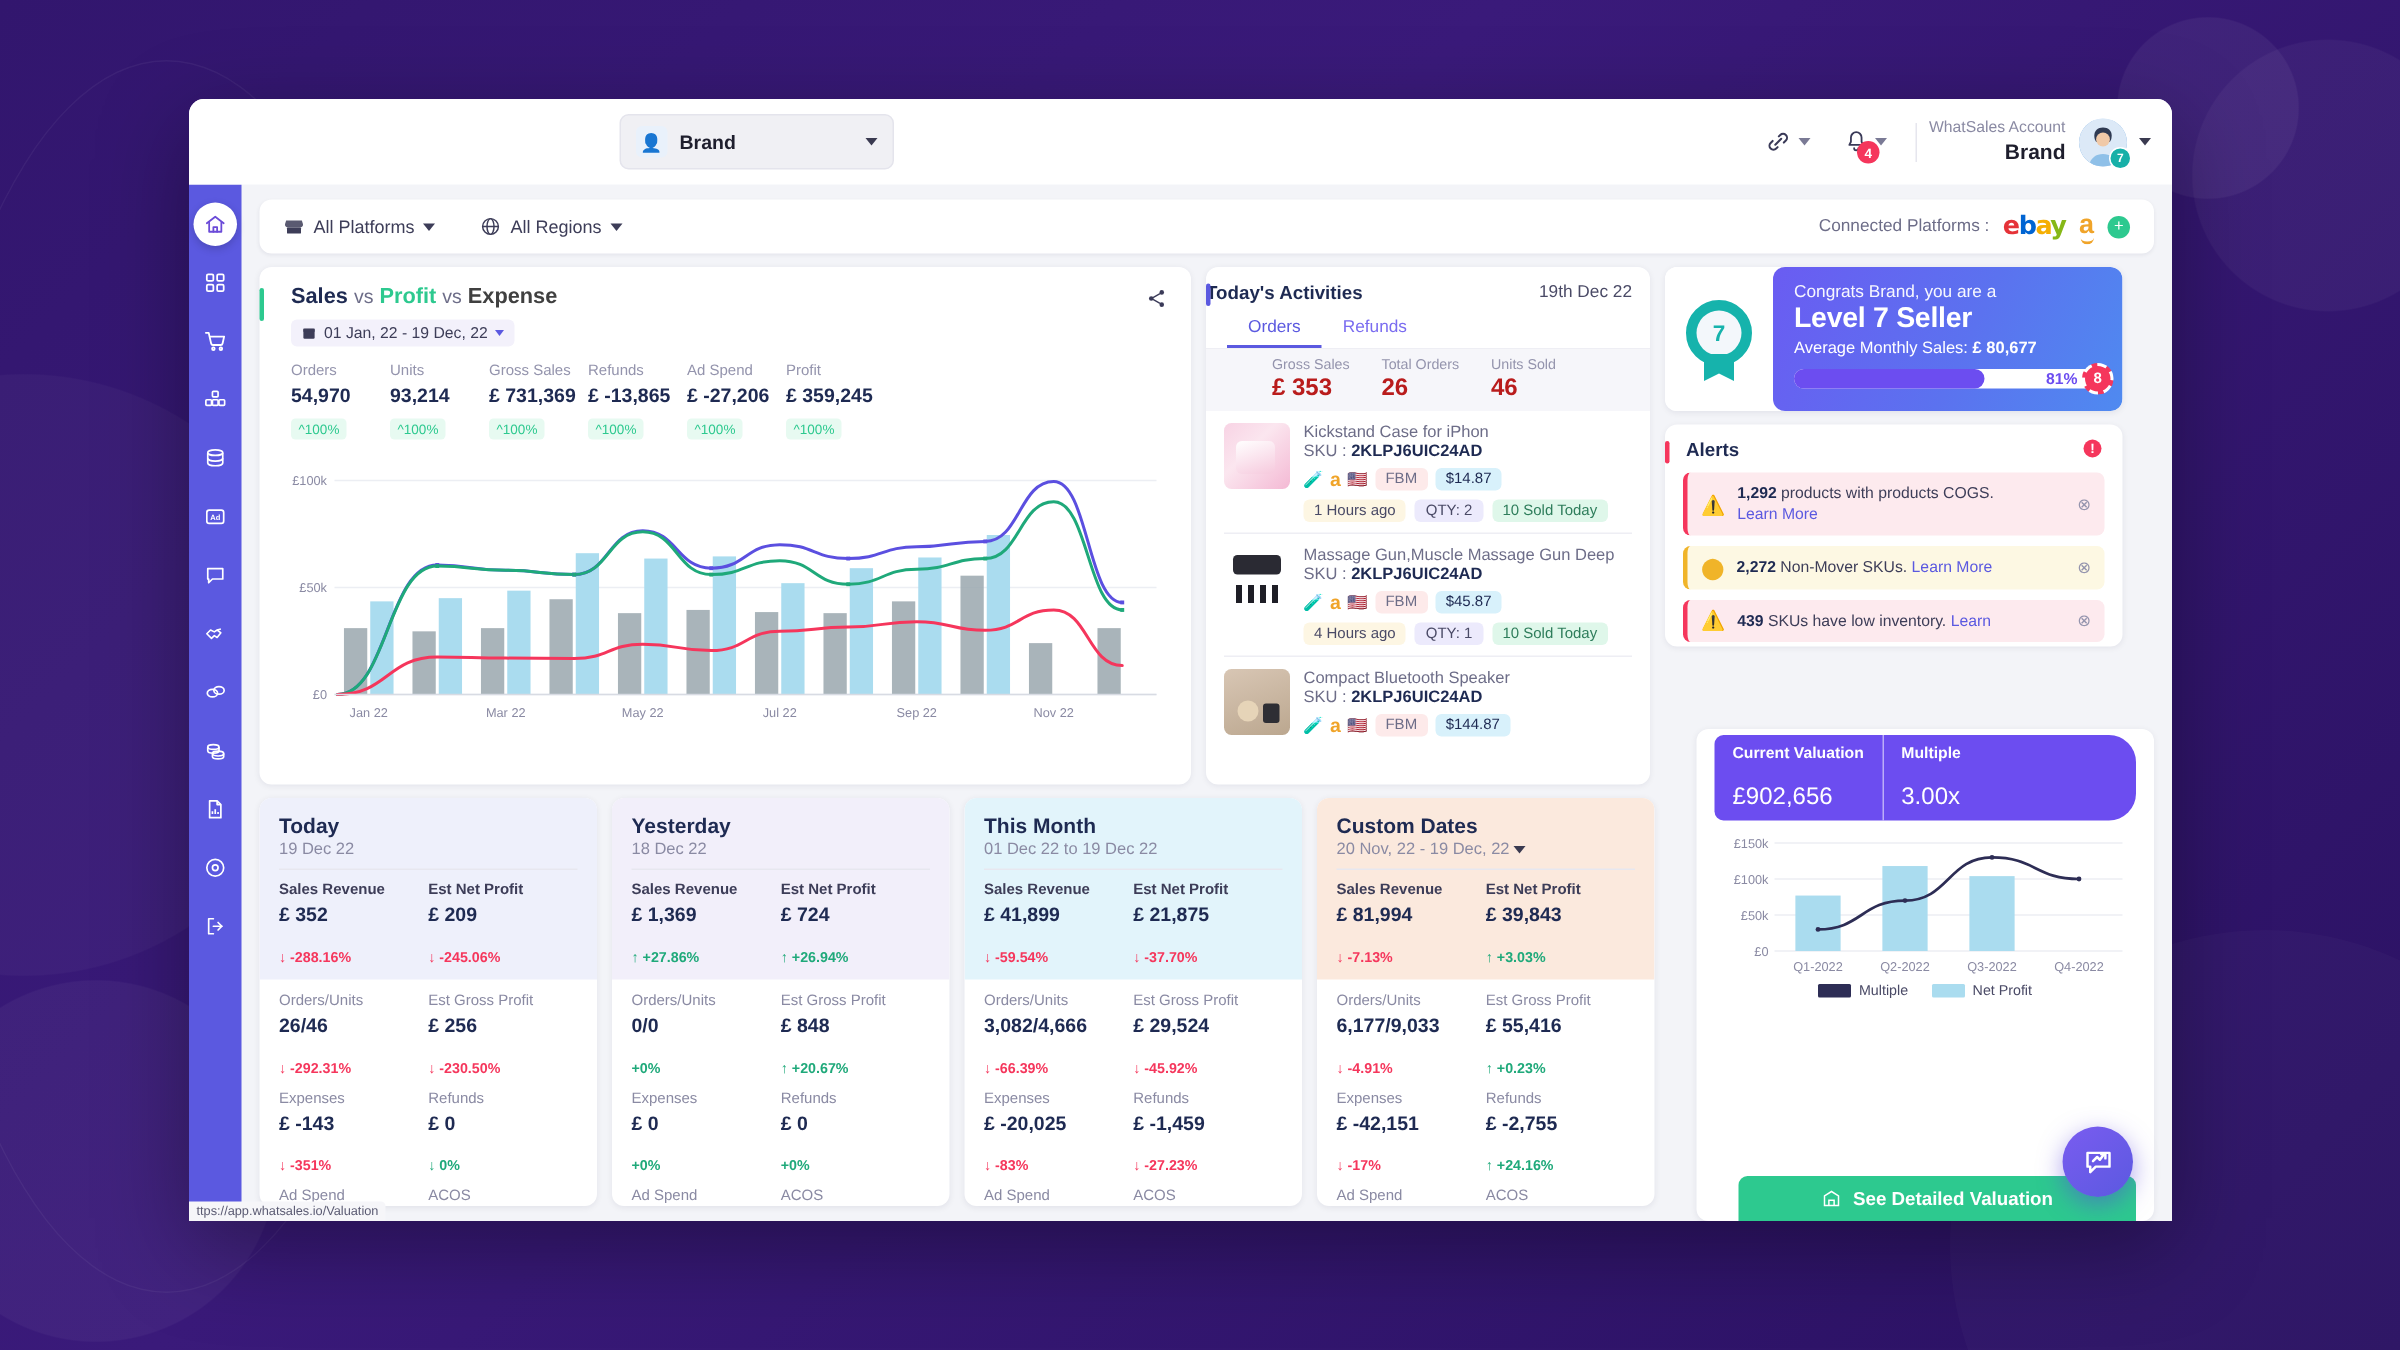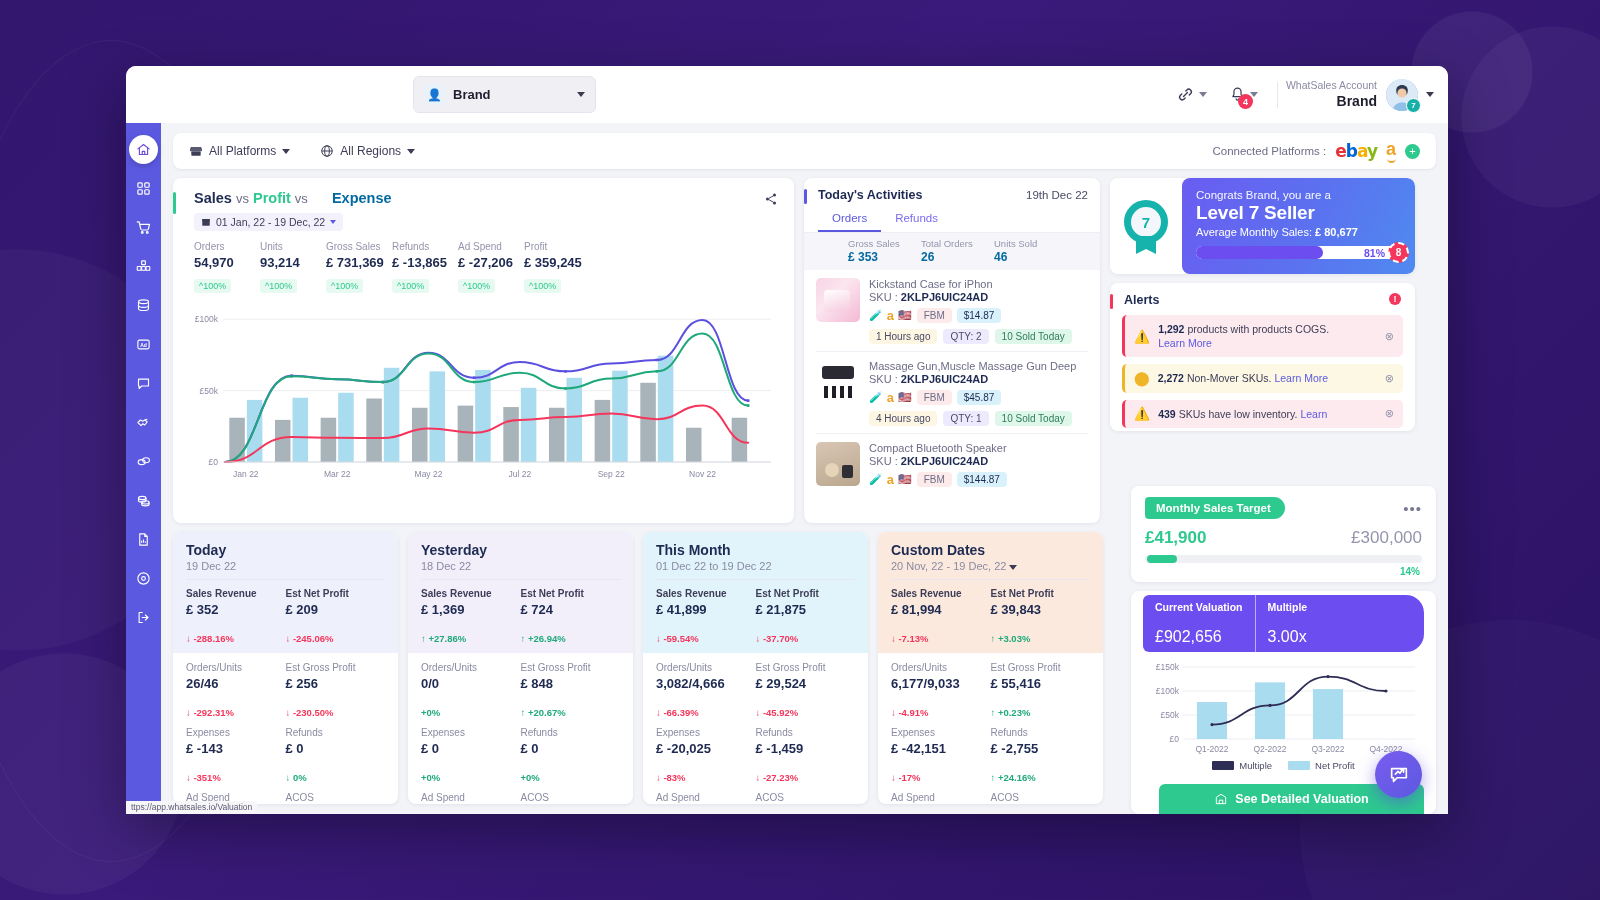--- a/index.html
+++ b/index.html
@@ -121,47 +121,47 @@
 
   .row-main { display:flex; gap:10px; height:345px; }
 
   
   .card { background:#fff; border-radius:8px; box-shadow:0 1px 4px rgba(20,20,60,.07); }
   .chart-card { width:621px; padding:12px 14px 6px 16px; position:relative; }
   .accent-bar { position:absolute; left:0; top:14px; width:3px; height:22px; border-radius:2px; background:#2dc98f; }
   .chart-title { font-size:14.5px; font-weight:700; color:#1e2a52; margin-left:5px; }
   .chart-title .vs { color:#6d6d88; font-weight:400; font-size:13px; }
   .chart-title .p { color:#2dc98f; }
-  .chart-title .e { color:#0369a1;margin-left:20px; }
+  .chart-title .e { color:#404040; }
   .share-ic { position:absolute; right:16px; top:14px; cursor:pointer; color:#3a3a58; }
   .date-chip {
     display:inline-flex;align-items:center;gap:5px; margin:7px 0 0 5px;
     background:#f3f1fb; border-radius:4px; padding:3px 7px; font-size:10.5px; color:#3d3d58; cursor:pointer;
   }
   .date-chip .caret{border-top-color:#5b59e0;border-left-width:3.5px;border-right-width:3.5px;border-top-width:4.5px}
   .kpis { display:flex; margin:10px 0 0 5px; }
   .kpi { width:66px; }
   .kpi-l { font-size:10px; color:#9494ad; margin-bottom:3px; }
   .kpi-v { font-size:13px; font-weight:700; color:#1e2a52; margin-bottom:5px; white-space:nowrap; }
   .kpi-b { display:inline-block; background:#e7faf1; color:#2dc98f; font-size:9px; border-radius:3px; padding:2px 5px; }
   .plot { position:relative; height:185px; margin-top:6px; }
 
   
   .act-card { width:296px; padding:10px 0 0 0; position:relative; overflow:hidden; }
-  .act-head { display:flex;align-items:center; padding:0 12px 0 14px; position:relative; }
+  .act-head { display:flex;align-items:center; padding:0 12px 0 0; position:relative; }
   .act-accent { position:absolute; left:0; top:1px; width:3px; height:15px; background:#5b59e0; border-radius:2px; }
   .act-title { font-size:12.5px; font-weight:700; color:#1e2a52; }
   .act-date { margin-left:auto; font-size:11.5px; color:#4a4a66; }
   .act-tabs { display:flex; gap:0; padding:0 14px; margin-top:6px; border-bottom:1px solid #eeeef4; }
   .act-tab { font-size:11.5px; color:#7a6cf0; padding:4px 14px 6px; cursor:pointer; }
   .act-tab.active { color:#5b59e0; border-bottom:2px solid #5b59e0; font-weight:400; }
   .act-sum { display:flex; background:#f6f6fa; padding:5px 14px 6px 44px; }
   .sum-col { width:73px; }
   .sum-l { font-size:9.5px; color:#9494ad; }
-  .sum-v { font-size:12px; font-weight:700; color:#0369a1; margin-top:1px; }
+  .sum-v { font-size:16px; font-weight:700; color:#b91c1c; margin-top:1px; }
   .act-list { padding: 0 12px; }
   .act-item { display:flex; gap:9px; padding:8px 0 7px; border-bottom:1px solid #eeeef4; }
   .act-item:last-child{border-bottom:none}
   .thumb { width:44px;height:44px;border-radius:5px;flex-shrink:0;background:#eee; overflow:hidden; position:relative; }
   .t1{background:linear-gradient(135deg,#f8d3e4,#fbe6ef 40%,#f4b9d4);}
   .t1:after{content:"";position:absolute;left:8px;top:12px;width:26px;height:22px;border-radius:4px;background:linear-gradient(160deg,#fff,#f6c9dd);}
   .t2{background:#fff;}
   .t2:after{content:"";position:absolute;left:6px;top:6px;width:32px;height:13px;border-radius:3px;background:#2a2a33;}
   .t2:before{content:"";position:absolute;left:8px;bottom:6px;width:28px;height:12px;background:
      repeating-linear-gradient(90deg,#1e1e26 0 4px,transparent 4px 8px);}
@@ -926,34 +926,20 @@
               <div class="sc-d dn">↓ <span>-1.99%</span></div>
             </div>
           </div>
         </div>
       </div>
 
     </div>
 
     <div style="position:absolute; right:12px; top:363px; width:305px; display:flex; flex-direction:column; gap:9px; bottom:0;">
 
-      <div class="card target-card">
-        <div class="t-head">
-          <div class="t-pill">Monthly Sales Target</div>
-          <div class="t-dots">•••</div>
-        </div>
-        <div class="t-vals">
-          <div class="t-v1">£41,900</div>
-          <div class="t-v2">£300,000</div>
-        </div>
-        <div class="t-bar">
-          <div class="t-fill"></div>
-          <div class="t-pct">14%</div>
-        </div>
-      </div>
 
       <div class="card val-card">
         <div class="val-hdr">
           <div class="vh-box">
             <div class="vh-l">Current Valuation</div>
             <div class="vh-v">£902,656</div>
           </div>
           <div class="vh-box">
             <div class="vh-l">Multiple</div>
             <div class="vh-v">3.00x</div>

